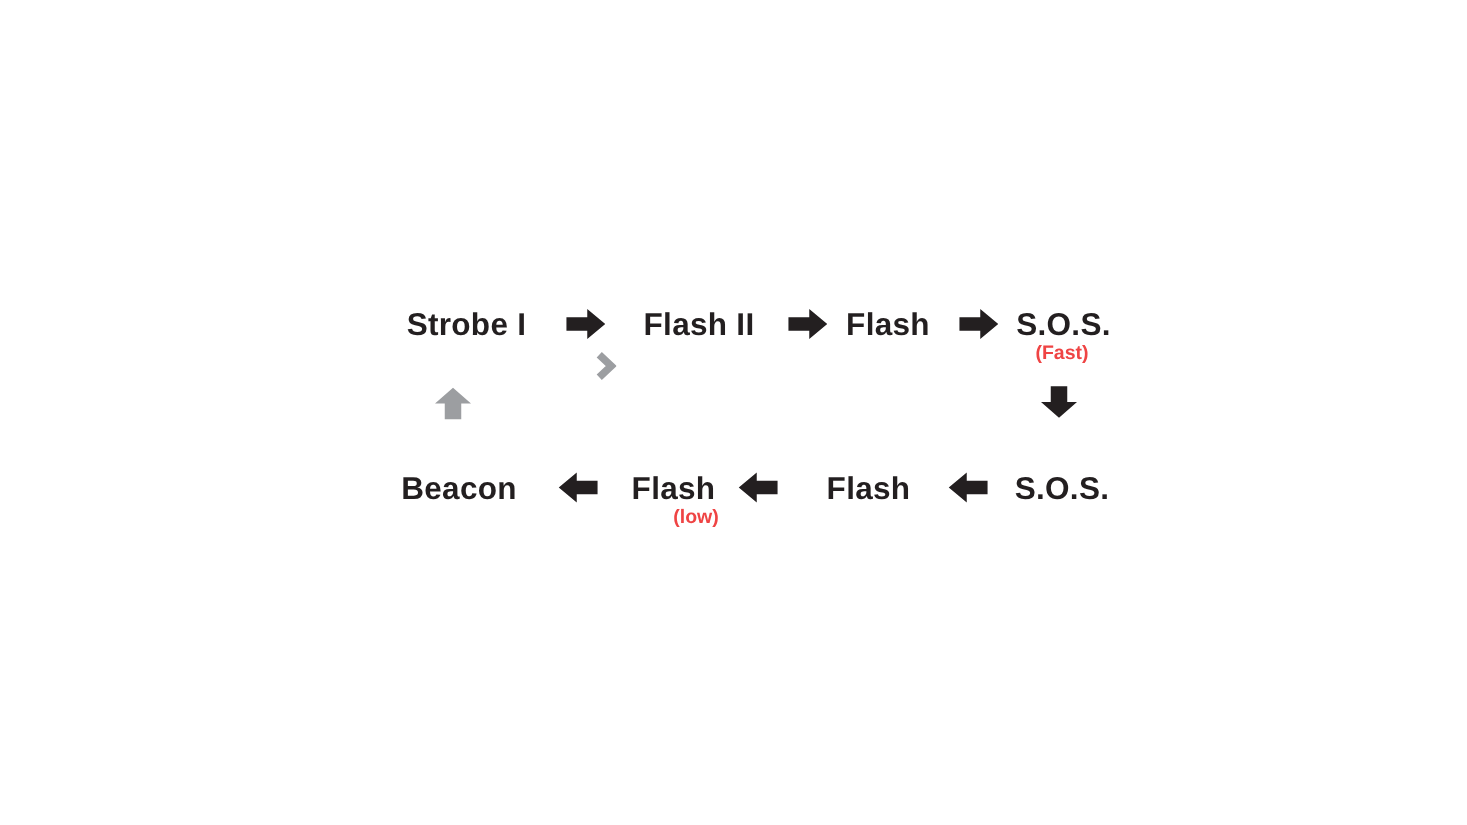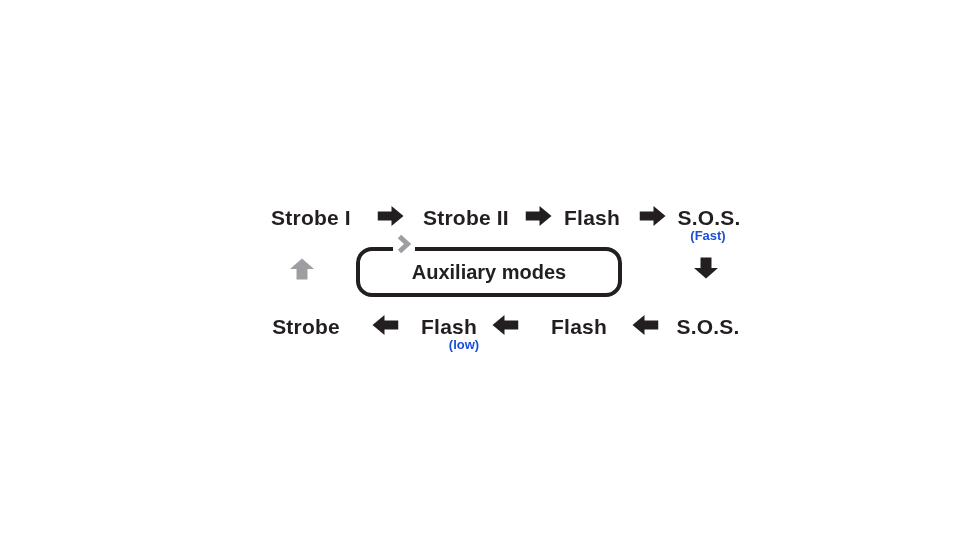--- a/index.html
+++ b/index.html
@@ -9,21 +9,21 @@
     -webkit-font-smoothing:antialiased;
   }
   .canvas{position:relative;width:978px;height:550px;background:#ffffff;overflow:hidden;}
   .label{
     position:absolute;transform:translate(-50%,-50%);
     font-weight:bold;font-size:21px;color:#231f20;
     white-space:nowrap;letter-spacing:0.2px;line-height:1;
   }
   .sub{
     position:absolute;transform:translate(-50%,-50%);
-    font-weight:bold;font-size:13px;color:#1d4ed8;
+    font-weight:bold;font-size:13px;color:#ef4444;
     white-space:nowrap;line-height:1;
   }
   .arrow{position:absolute;transform:translate(-50%,-50%);line-height:0;}
   .arrow svg{display:block;}
   .fill-ink{fill:#231f20;}
   .fill-gray{fill:#9c9ea1;}
   .aux-box{
     position:absolute;left:356px;top:247px;width:266px;height:50px;
     border:4px solid #231f20;border-radius:16px;box-sizing:border-box;
     display:flex;align-items:center;justify-content:center;background:#ffffff;
@@ -42,21 +42,21 @@
 <div class="canvas">
 
   <span class="label" style="left:311px;top:217px">Strobe I</span>
 
   <span class="arrow" style="left:391px;top:216px">
     <svg viewBox="0 0 27 23" width="27" height="23" aria-hidden="true">
       <path class="fill-ink" d="M0 7 H14 V1.5 L26 11.5 L14 21.5 V16 H0 Z"></path>
     </svg>
   </span>
 
-  <span class="label" style="left:466px;top:217px">Strobe II</span>
+  <span class="label" style="left:466px;top:217px">Flash II</span>
 
   <span class="arrow" style="left:539px;top:216px">
     <svg viewBox="0 0 27 23" width="27" height="23" aria-hidden="true">
       <path class="fill-ink" d="M0 7 H14 V1.5 L26 11.5 L14 21.5 V16 H0 Z"></path>
     </svg>
   </span>
 
   <span class="label" style="left:592px;top:217px">Flash</span>
 
   <span class="arrow" style="left:653px;top:216px">
@@ -67,37 +67,34 @@
 
   <span class="label" style="left:709px;top:217px">S.O.S.</span>
   <span class="sub" style="left:708px;top:235px">(Fast)</span>
 
   <span class="arrow" style="left:302px;top:269px">
     <svg viewBox="0 0 27 22" width="27" height="22" aria-hidden="true">
       <path class="fill-gray" d="M13.5 0.5 L25.5 11 H19 V21.5 H8 V11 H1.5 Z"></path>
     </svg>
   </span>
 
-  <div class="aux-box">
-    <span class="aux-label">Auxiliary modes</span>
-  </div>
 
   <span class="chevron">
     <svg viewBox="0 0 14 20" width="14" height="20" aria-hidden="true">
       <path d="M2.5 2.5 L10.5 10 L2.5 17.5" fill="none" stroke="#9c9ea1" stroke-width="5"></path>
     </svg>
   </span>
 
   <span class="arrow" style="left:706px;top:268px">
     <svg viewBox="0 0 27 22" width="27" height="22" aria-hidden="true">
       <path class="fill-ink" d="M13.5 21.5 L25.5 11 H19 V0.5 H8 V11 H1.5 Z"></path>
     </svg>
   </span>
 
-  <span class="label" style="left:306px;top:326px">Strobe</span>
+  <span class="label" style="left:306px;top:326px">Beacon</span>
 
   <span class="arrow" style="left:385px;top:325px">
     <svg viewBox="0 0 27 23" width="27" height="23" aria-hidden="true">
       <path class="fill-ink" d="M27 7 H13 V1.5 L1 11.5 L13 21.5 V16 H27 Z"></path>
     </svg>
   </span>
 
   <span class="label" style="left:449px;top:326px">Flash</span>
   <span class="sub" style="left:464px;top:344px">(low)</span>
 

